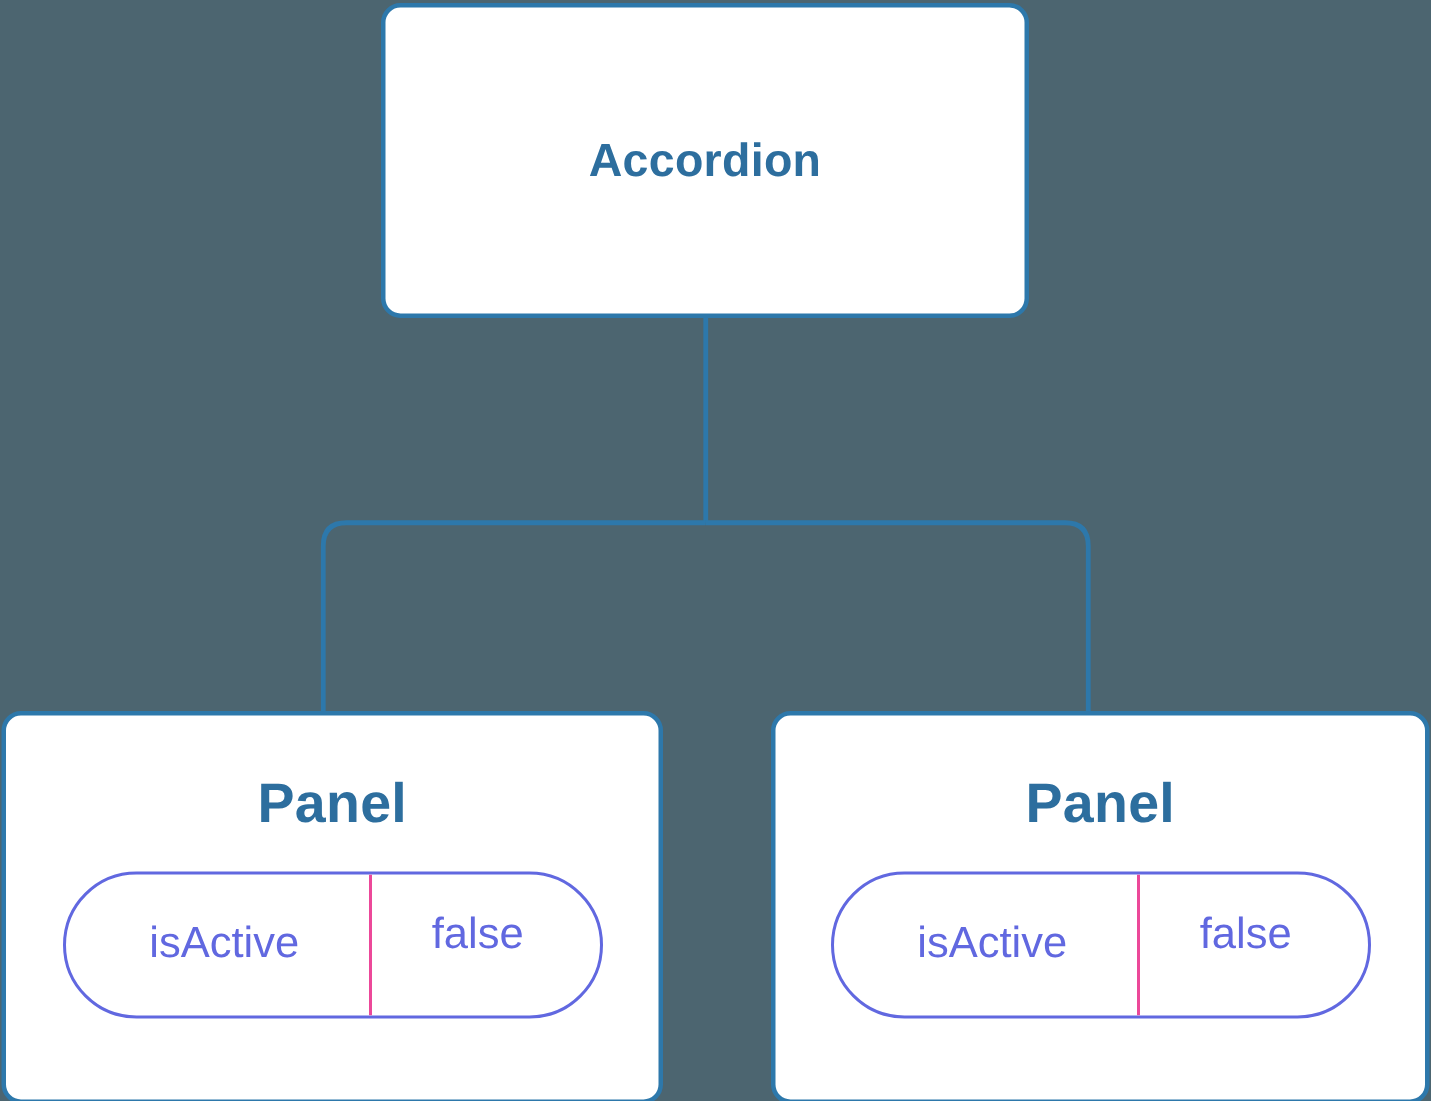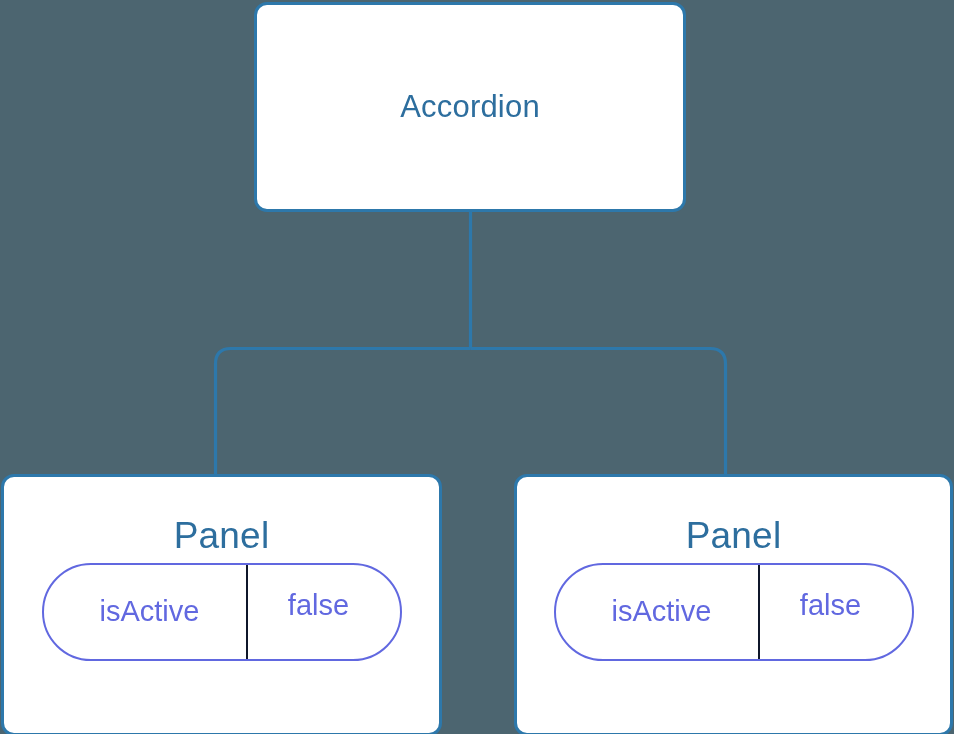--- a/index.html
+++ b/index.html
@@ -56,32 +56,32 @@
   .node-right {
     left: 514px;
     top: 474px;
     width: 439px;
     height: 262px;
     padding-top: 39px;
   }
   .node-title {
     color: #2d6e9e;
     font-size: 31px;
-    font-weight: 400;
+    font-weight: 700;
     letter-spacing: 0.2px;
     line-height: 1.1;
     white-space: nowrap;
   }
   .node-left .node-title,
   .node-right .node-title {
     font-size: 37px;
   }
   
   .prop-pill {
-    margin-top: 6px;
+    margin-top: 24px;
     display: flex;
     align-items: stretch;
     border: 2px solid #6168e0;
     border-radius: 999px;
     background: #ffffff;
     height: 94px;
     overflow: hidden;
   }
   .prop-cell {
     display: flex;
@@ -92,21 +92,21 @@
     line-height: 1;
     white-space: nowrap;
   }
   .prop-key {
     padding: 0 26px 0 36px;
     min-width: 140px;
   }
   .prop-value {
     padding: 0 36px 13px 26px;
     min-width: 90px;
-    border-left: 2px solid #0f172a;
+    border-left: 2px solid #ec4899;
   }
 </style>
 </head>
 <body>
 
 <div id="canvas">
 
   <svg id="connectors" viewBox="0 0 954 734" width="954" height="734" xmlns="http://www.w3.org/2000/svg">
     <g fill="none" stroke="#2d78ab" stroke-width="3.2" stroke-linecap="butt">
 

